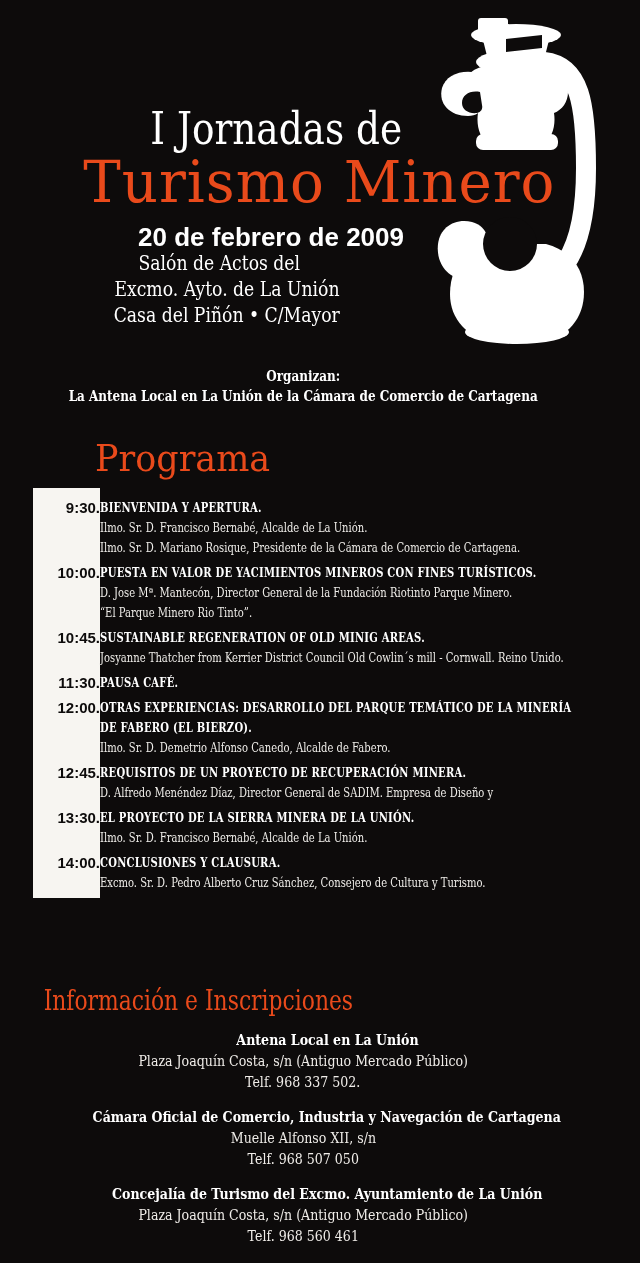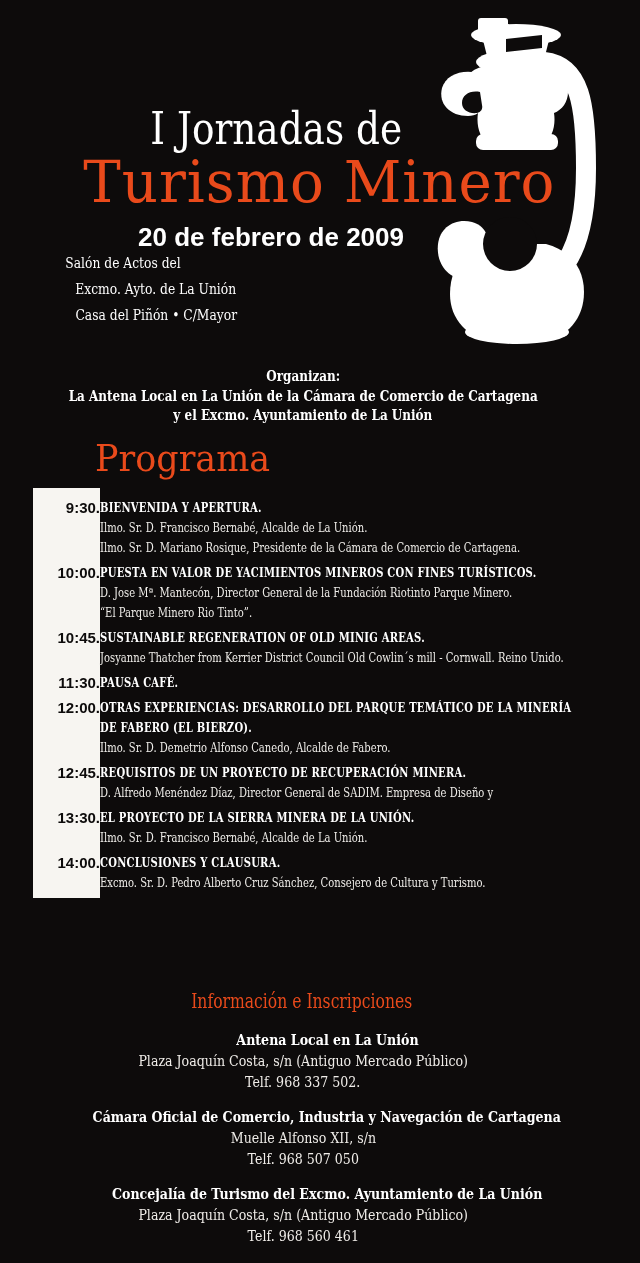--- a/index.html
+++ b/index.html
@@ -17,43 +17,43 @@
   .lantern{position:absolute;left:420px;top:8px;z-index:0;}
 
   .title1{position:absolute;top:103px;left:0;width:552px;text-align:center;font-size:44px;z-index:1;}
   .title1 .sqz{--sx:.85;}
   .title2{position:absolute;top:148px;left:1px;width:636px;text-align:center;font-size:58px;
           color:var(--accent-orange,#e94a1b);letter-spacing:1px;z-index:1;}
   .title2 .sqz{--sx:.97;}
 
   .dateline{position:absolute;top:222px;left:0;width:404px;text-align:right;
             font-family:"Liberation Sans",sans-serif;font-weight:bold;font-size:26px;}
-  .venue{position:absolute;top:250px;left:0;width:404px;text-align:left;font-size:15px;line-height:26px;margin-left:40px;}
+  .venue{position:absolute;top:250px;left:0;width:404px;text-align:center;font-size:21px;line-height:26px;}
   .venue .sqz{--sx:.82;}
 
   .organizers{position:absolute;top:367px;left:0;width:606px;text-align:center;
               font-weight:bold;font-size:15px;line-height:19.5px;}
   .organizers .sqz{--sx:.8;}
 
   .programa{position:absolute;top:436px;left:95px;font-size:38px;color:var(--accent-orange,#e94a1b);}
   .programa .sqz{--sx:.92;}
 
   .schedule{position:absolute;top:488px;left:0;width:640px;padding-top:10px;box-sizing:border-box;}
   .bar{position:absolute;left:33px;top:0;bottom:0;width:67px;background:var(--time-bar,#f7f5f1);z-index:0;}
   .session{position:relative;z-index:1;display:flex;margin-bottom:5px;}
   .time{flex:0 0 100px;box-sizing:border-box;text-align:right;
         font-family:"Liberation Sans",sans-serif;font-weight:bold;font-size:15px;line-height:20px;
         color:#0d0b0b;}
   .scontent{}
   .tl{font-weight:bold;font-size:12.5px;line-height:20px;letter-spacing:.3px;}
   .dl{font-size:12.5px;line-height:20px;color:#efede9;}
   .tl .sqz,.dl .sqz{--sx:.8;}
 
-  .info-heading{position:absolute;top:986px;left:0;width:604px;text-align:center;
-                font-size:20px;line-height:30px;color:var(--accent-orange,#e94a1b);}
+  .info-heading{position:absolute;top:986px;left:0;width:604px;
+                font-size:28px;line-height:30px;color:var(--accent-orange,#e94a1b);}
   .info-heading .sqz{--sx:.78;}
 
   .contacts{position:absolute;top:1030px;left:0;width:606px;text-align:center;
             font-size:15px;line-height:21px;}
   .contacts .sqz{--sx:.84;}
   .contact{margin-bottom:14px;}
   .cname{font-weight:bold;margin-left:48px;}
   .cline{color:#f0ede9;}
 </style>
 </head>
@@ -112,21 +112,20 @@
       <div class="vline"><span class="sqz og-r">Excmo. Ayto. de La Unión</span></div>
       <div class="vline"><span class="sqz og-r">Casa del Piñón • C/Mayor</span></div>
     </div>
 
   <div class="organizers">
     <div class="oline">
       <span class="sqz">Organizan:</span>
     </div>
     <div id="orglines">
         <div class="oline"><span class="sqz">La Antena Local en La Unión de la Cámara de Comercio de Cartagena</span></div>
-        <div class="oline"><span class="sqz">y el Excmo. Ayuntamiento de La Unión</span></div>
       </div>
   </div>
 
   <div class="programa">
     <span class="sqz og-l">Programa</span>
   </div>
 
   <div class="schedule">
     <div class="bar"></div>
     <div id="sessions">

